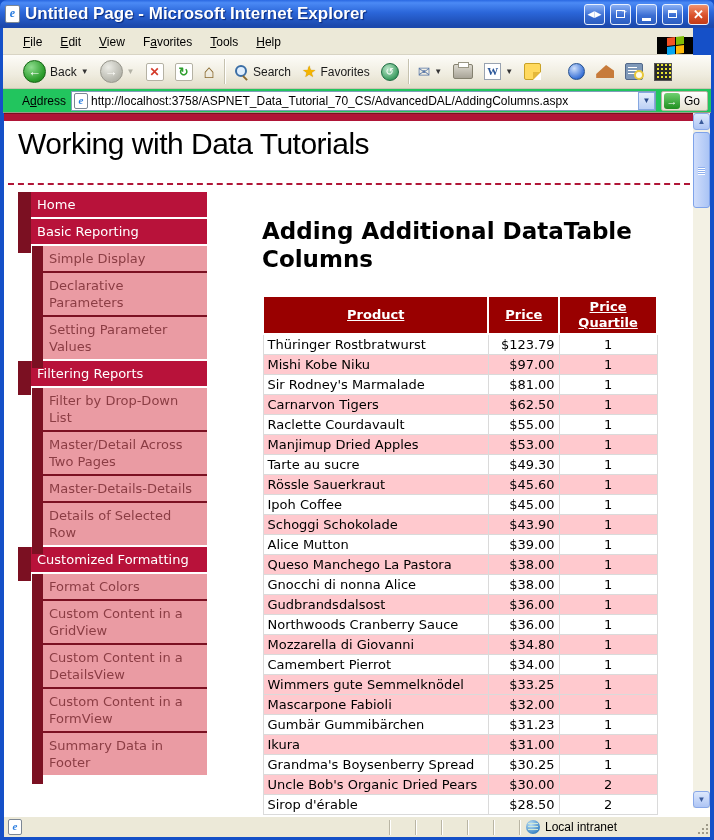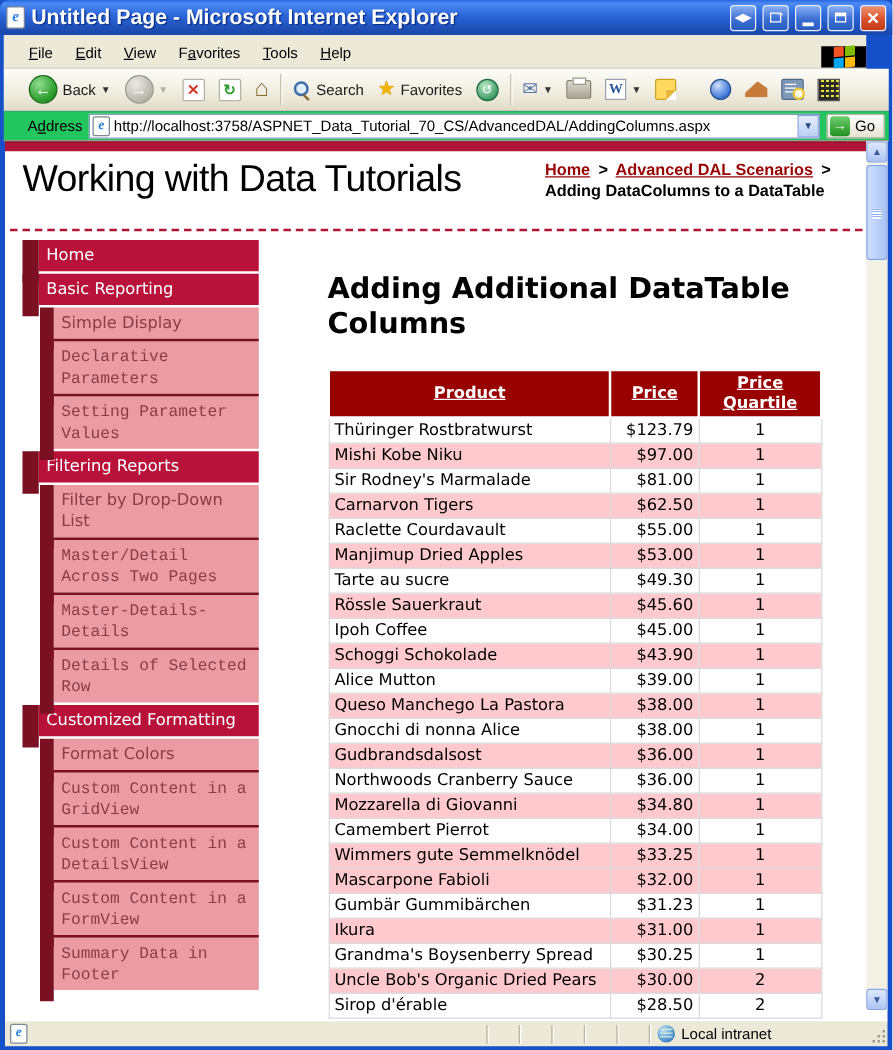--- a/index.html
+++ b/index.html
@@ -101,21 +101,21 @@
 
   
   .sidebar{position:absolute;left:14px;top:79px;width:189px;font-family:"DejaVu Sans",sans-serif;font-size:13px;}
   .s-item{position:relative;margin-bottom:2px;}
   .s-item .blk{position:absolute;left:0;top:0;width:13px;height:calc(100% + 9px);background:#7b1022;z-index:2;}
   .s-item .s-panel{display:block;position:relative;z-index:1;margin-left:13px;background:#b8123a;color:#fff;
     padding:4px 6px;line-height:17px;}
   .s-item.l2{margin-left:14px;}
   .s-item.l2 .blk{width:11px;}
   .s-item.l2 .s-panel{margin-left:11px;background:#ea9ba3;color:#8b3d44;}
-  .s-item.l2 + .s-item.l2{margin-top:-2px;font-family:Liberation Mono, monospace;}
+  .s-item.l2 + .s-item.l2{margin-top:-2px;}
   .s-item.l2 + .s-item.l2 .s-panel{border-top:2px solid #7b1022;}
 
   
   .main{position:absolute;left:258px;top:88px;width:400px;font-family:"DejaVu Sans",sans-serif;margin-top:16px;}
   .page-heading{font-size:23px;font-weight:bold;line-height:28px;color:#000;margin:0 0 22px 0;}
   table.grid{width:396px;border-collapse:collapse;font-size:13px;}
   table.grid th{background:#990000;border:2px solid #fff;padding:2px 2px;text-align:center;line-height:16px;}
   table.grid th a{color:#fff;font-weight:bold;text-decoration:underline;cursor:pointer;font-size:13px;}
   table.grid td{border:1px solid #dadada;padding:2px 4px;height:15px;line-height:15px;color:#000;}
   table.grid td:nth-child(1){width:220px;}
@@ -263,27 +263,20 @@
       <span class="go-icon">→</span>
       <span>Go</span>
     </span>
   </div>
 
   <div class="viewport">
     <div class="topstrip"></div>
 
     <div class="site-header">
       <span class="site-title">Working with Data Tutorials</span>
-      <span class="breadcrumb">
-        <span class="crumb-link">Home</span>
-        <span class="crumb-sep">&gt;</span>
-        <span class="crumb-link">Advanced DAL Scenarios</span>
-        <span class="crumb-sep">&gt;</span>
-        <span>Adding DataColumns to a DataTable</span>
-      </span>
     </div>
 
     <div class="dashed-rule"></div>
 
     <div class="sidebar">
         <div class="s-item l1">
           <span class="blk"></span>
           <span class="s-panel">Home</span>
         </div>
         <div class="s-item l1">

